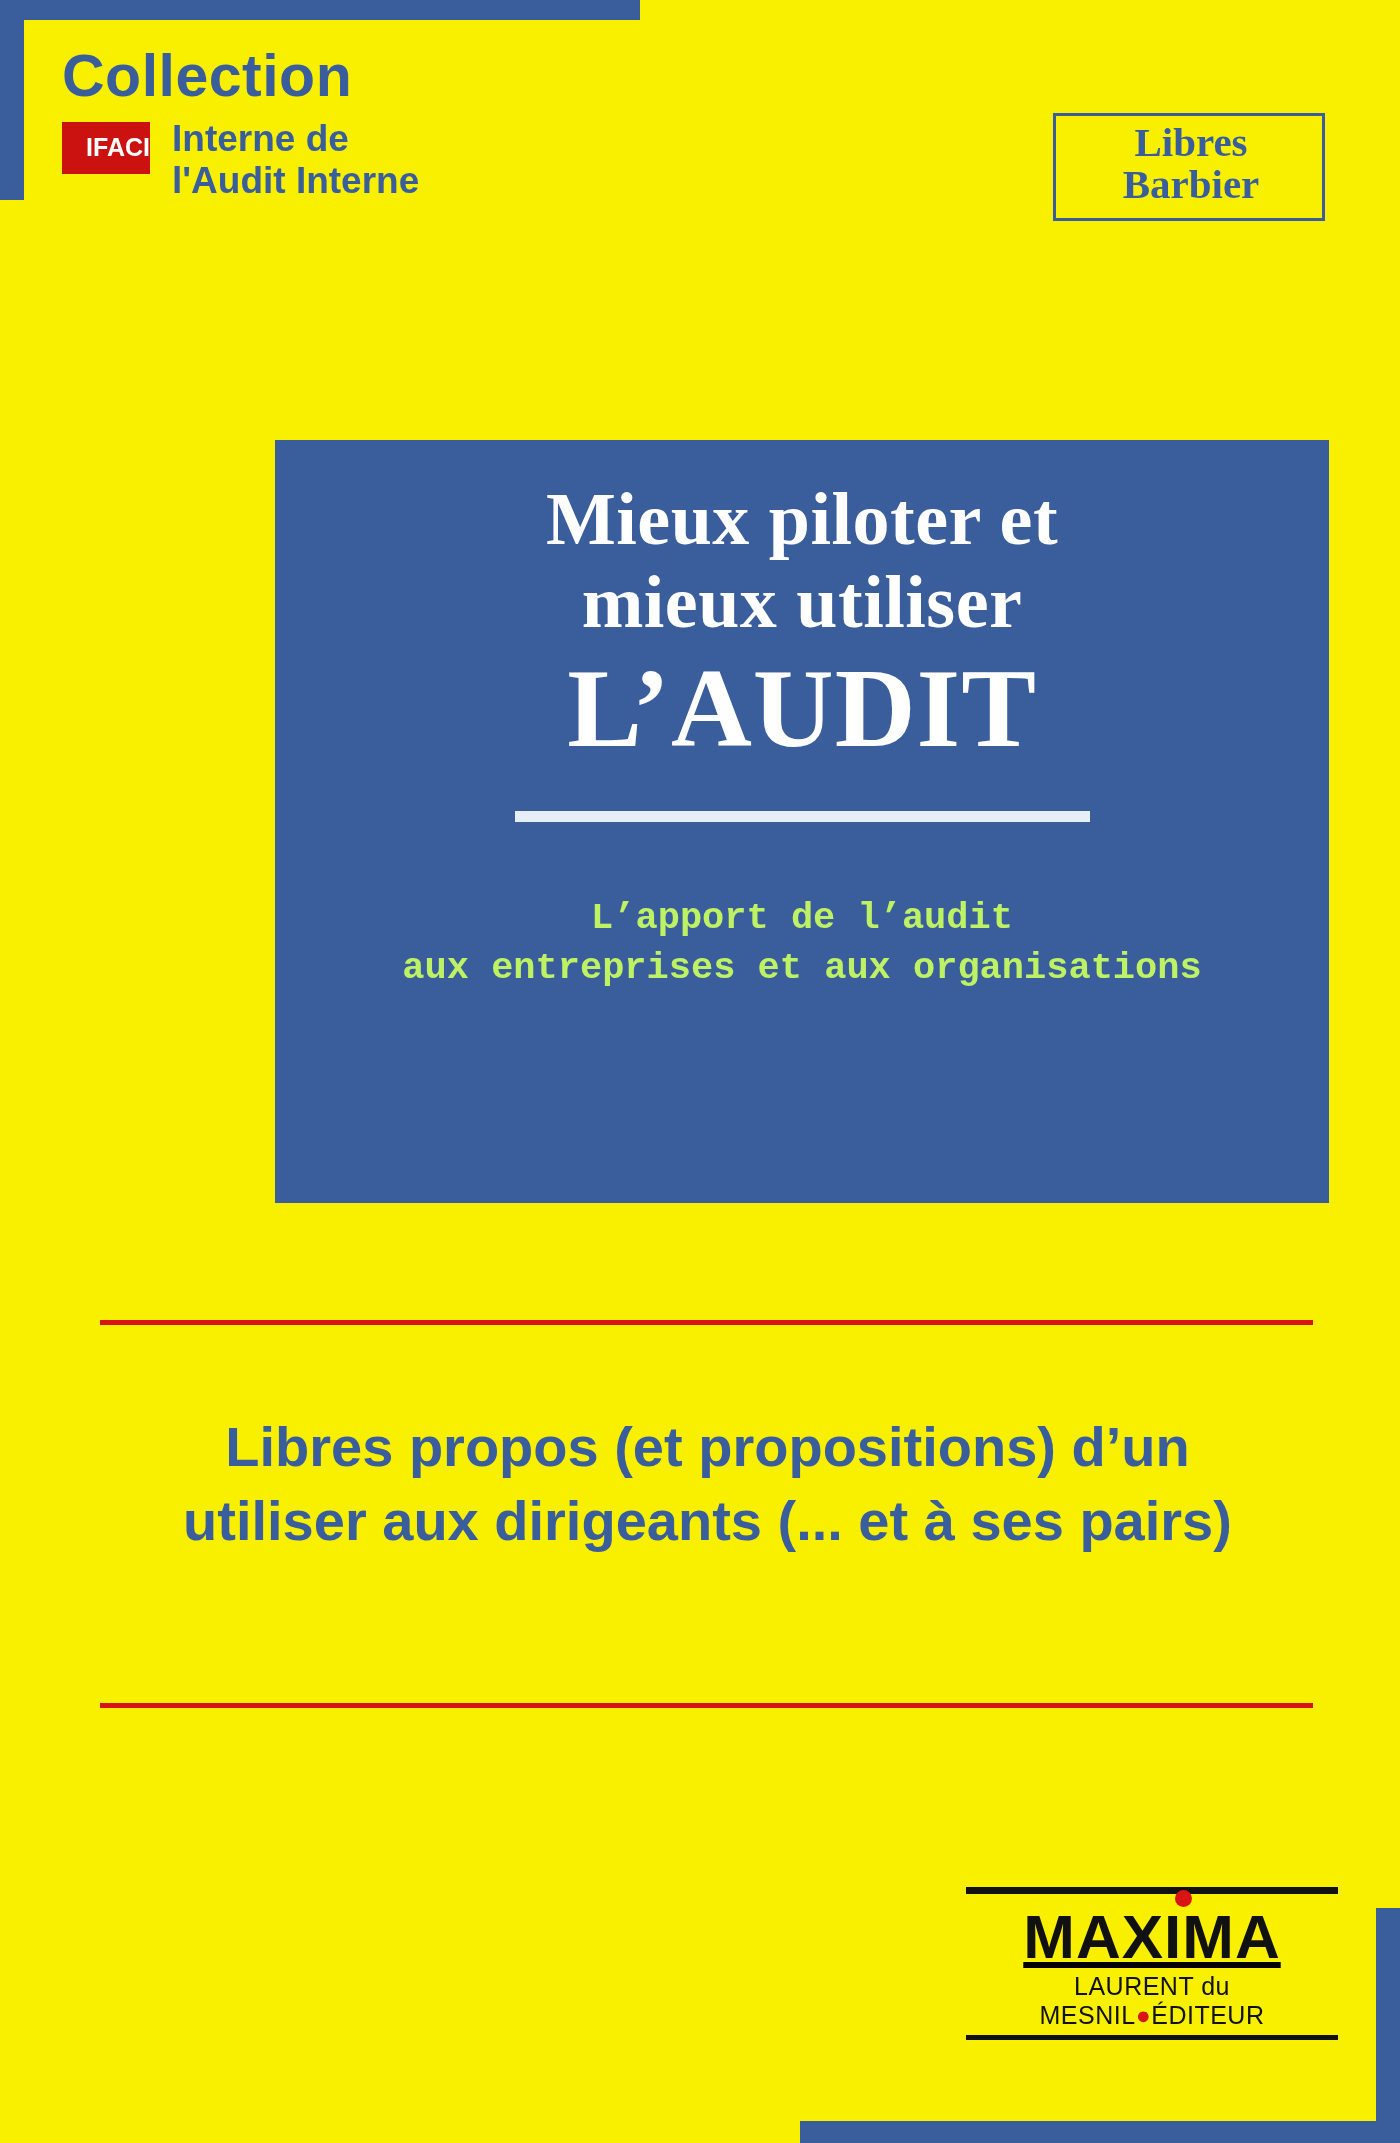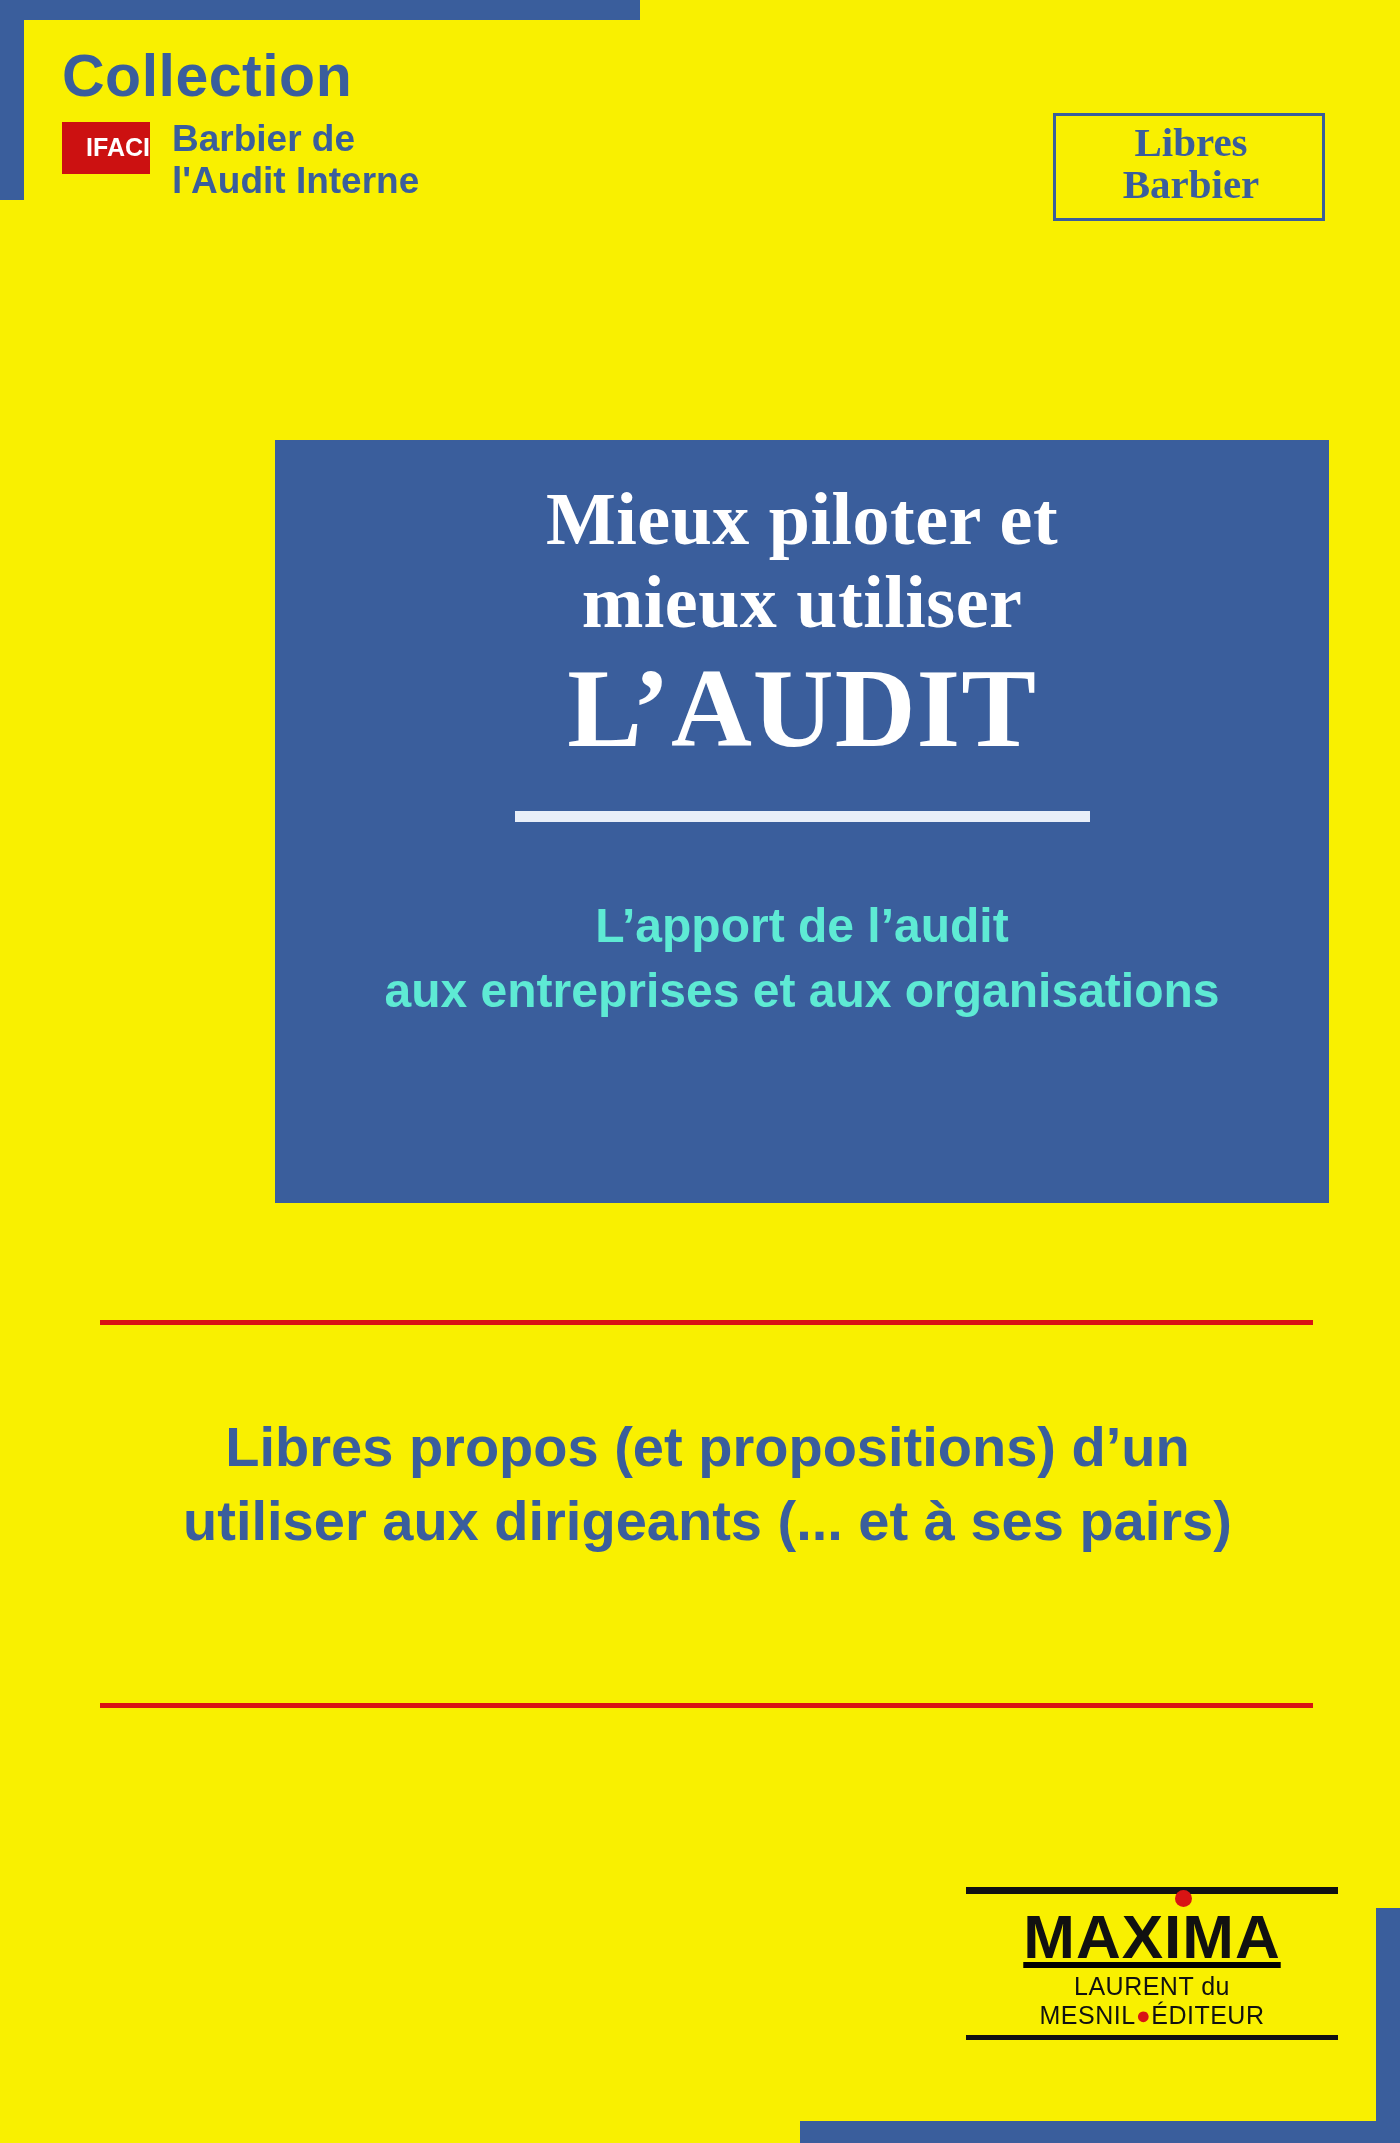--- a/index.html
+++ b/index.html
@@ -148,24 +148,24 @@
     width: 575px;
     height: 11px;
     background: #e8eef8;
     margin: 40px auto 0 auto;
   }
   #subtitle-block {
     margin-top: 72px;
     text-align: center;
   }
   .subtitle-line {
-    color: #5eead4;
-    font-family: Liberation Sans, sans-serif;
-    font-weight: bold;
-    font-size: 48px;
+    color: #bef264;
+    font-family: Liberation Mono, monospace;
+    font-weight: bold;
+    font-size: 37px;
     line-height: 1.35;
   }
 
   
   .red-rule {
     position: absolute;
     left: 100px;
     width: 1213px;
     height: 5px;
     background: #d81414;
@@ -252,21 +252,21 @@
   <div class="corner-block" id="block-bottom-strip"></div>
   <div id="block-bottom-left-strip"></div>
 
   <div id="collection-header">
     <div id="collection-word">Collection</div>
     <div id="institute-row">
       <div id="ifaci-logo">
         <span>IFACI</span>
       </div>
       <div id="institute-name">
-        <div>Barbier de</div>
+        <div>Interne de</div>
         <div>l'Audit Interne</div>
       </div>
     </div>
   </div>
 
   <div id="author-box">
     <div class="line">Libres</div>
     <div class="line">Barbier</div>
   </div>
 

